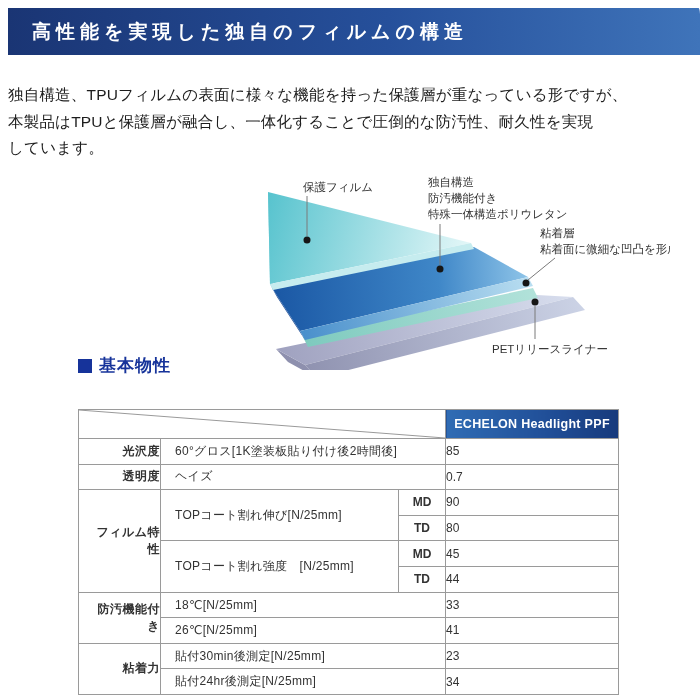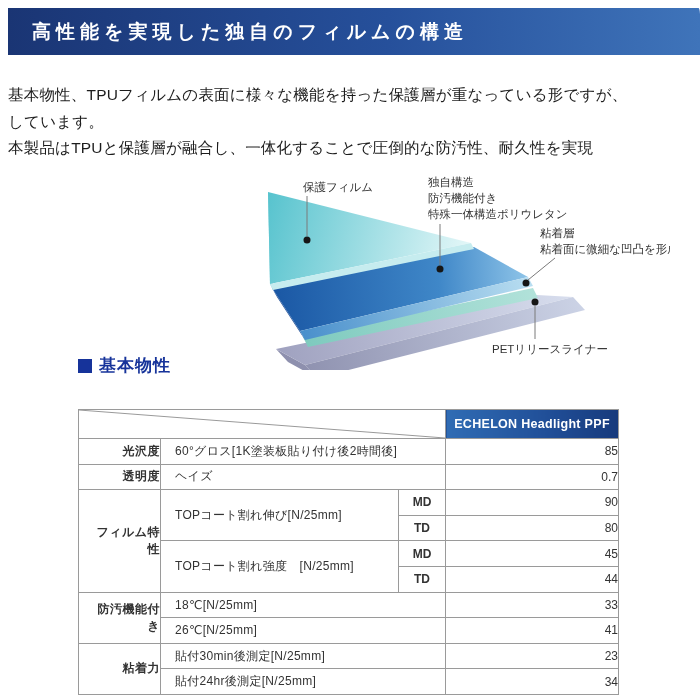--- a/index.html
+++ b/index.html
@@ -44,35 +44,35 @@
   th.diag { position:relative; height:29px; background:#fff; padding:0; }
   th.diag svg { position:absolute; left:0; top:0; width:100%; height:100%; display:block; }
   th.prod {
     background:linear-gradient(90deg,#306cb4 0%, #204e97 60%, #173a7c 100%);
     color:#ffffff; font-size:12.5px; font-weight:bold; text-align:center; letter-spacing:0.3px;margin-left:19px;
   }
   td { height:25.6px; }
   td.cat  { text-align:right; padding-left:10px; letter-spacing:0.5px;font-weight:bold; }
   td.test { text-align:left; padding-left:14px; letter-spacing:0.3px; }
   td.dir  { text-align:center;font-weight:bold; }
-  td.val  { text-align:right;margin-top:48px; }
+  td.val  { text-align:left;margin-top:48px; }
 </style>
 </head>
 <body>
 
 <div class="page">
 
   <div class="banner">
     <div class="banner-title">高性能を実現した独自のフィルムの構造</div>
   </div>
 
   <div class="intro">
-    <div>基本物性、TPUフィルムの表面に様々な機能を持った保護層が重なっている形ですが、</div>
+    <div>独自構造、TPUフィルムの表面に様々な機能を持った保護層が重なっている形ですが、</div>
+    <div>本製品はTPUと保護層が融合し、一体化することで圧倒的な防汚性、耐久性を実現</div>
     <div>しています。</div>
-    <div>本製品はTPUと保護層が融合し、一体化することで圧倒的な防汚性、耐久性を実現</div>
   </div>
 
   <svg class="diagram" viewBox="200 174 470 196" preserveAspectRatio="none">
     <defs>
       <linearGradient id="gCyanTop" x1="268" y1="192" x2="471" y2="243" gradientUnits="userSpaceOnUse">
         <stop offset="0" stop-color="#57c3ce"></stop>
           <stop offset="1" stop-color="#e4f7f8"></stop>
       </linearGradient>
       <linearGradient id="gBlueTop" x1="272" y1="290" x2="528" y2="277" gradientUnits="userSpaceOnUse">
         <stop offset="0" stop-color="#1a57a4"></stop>

